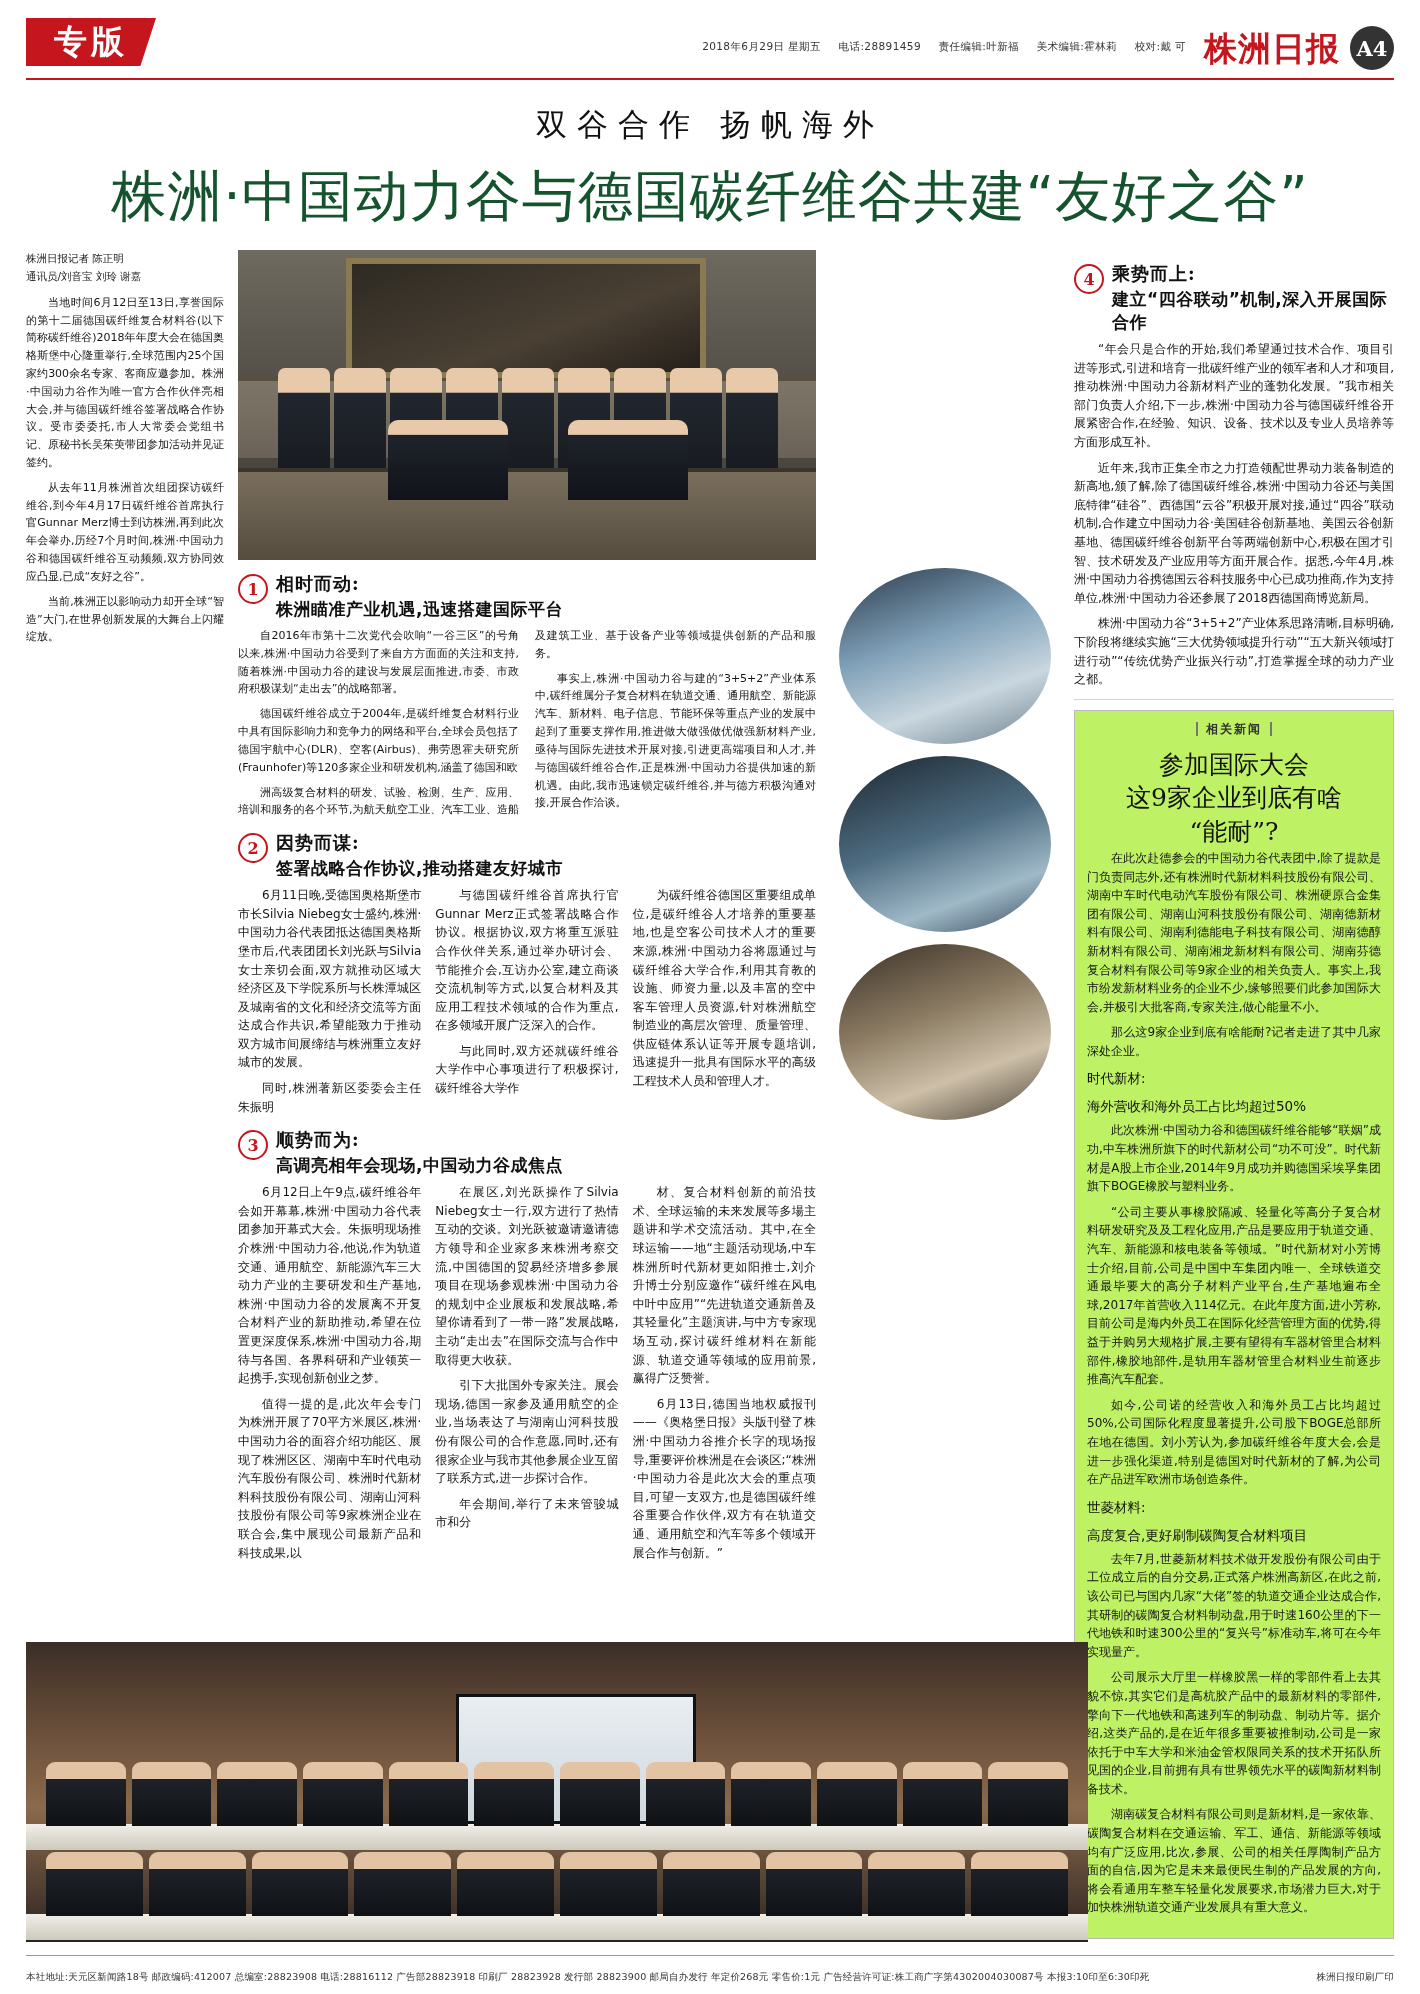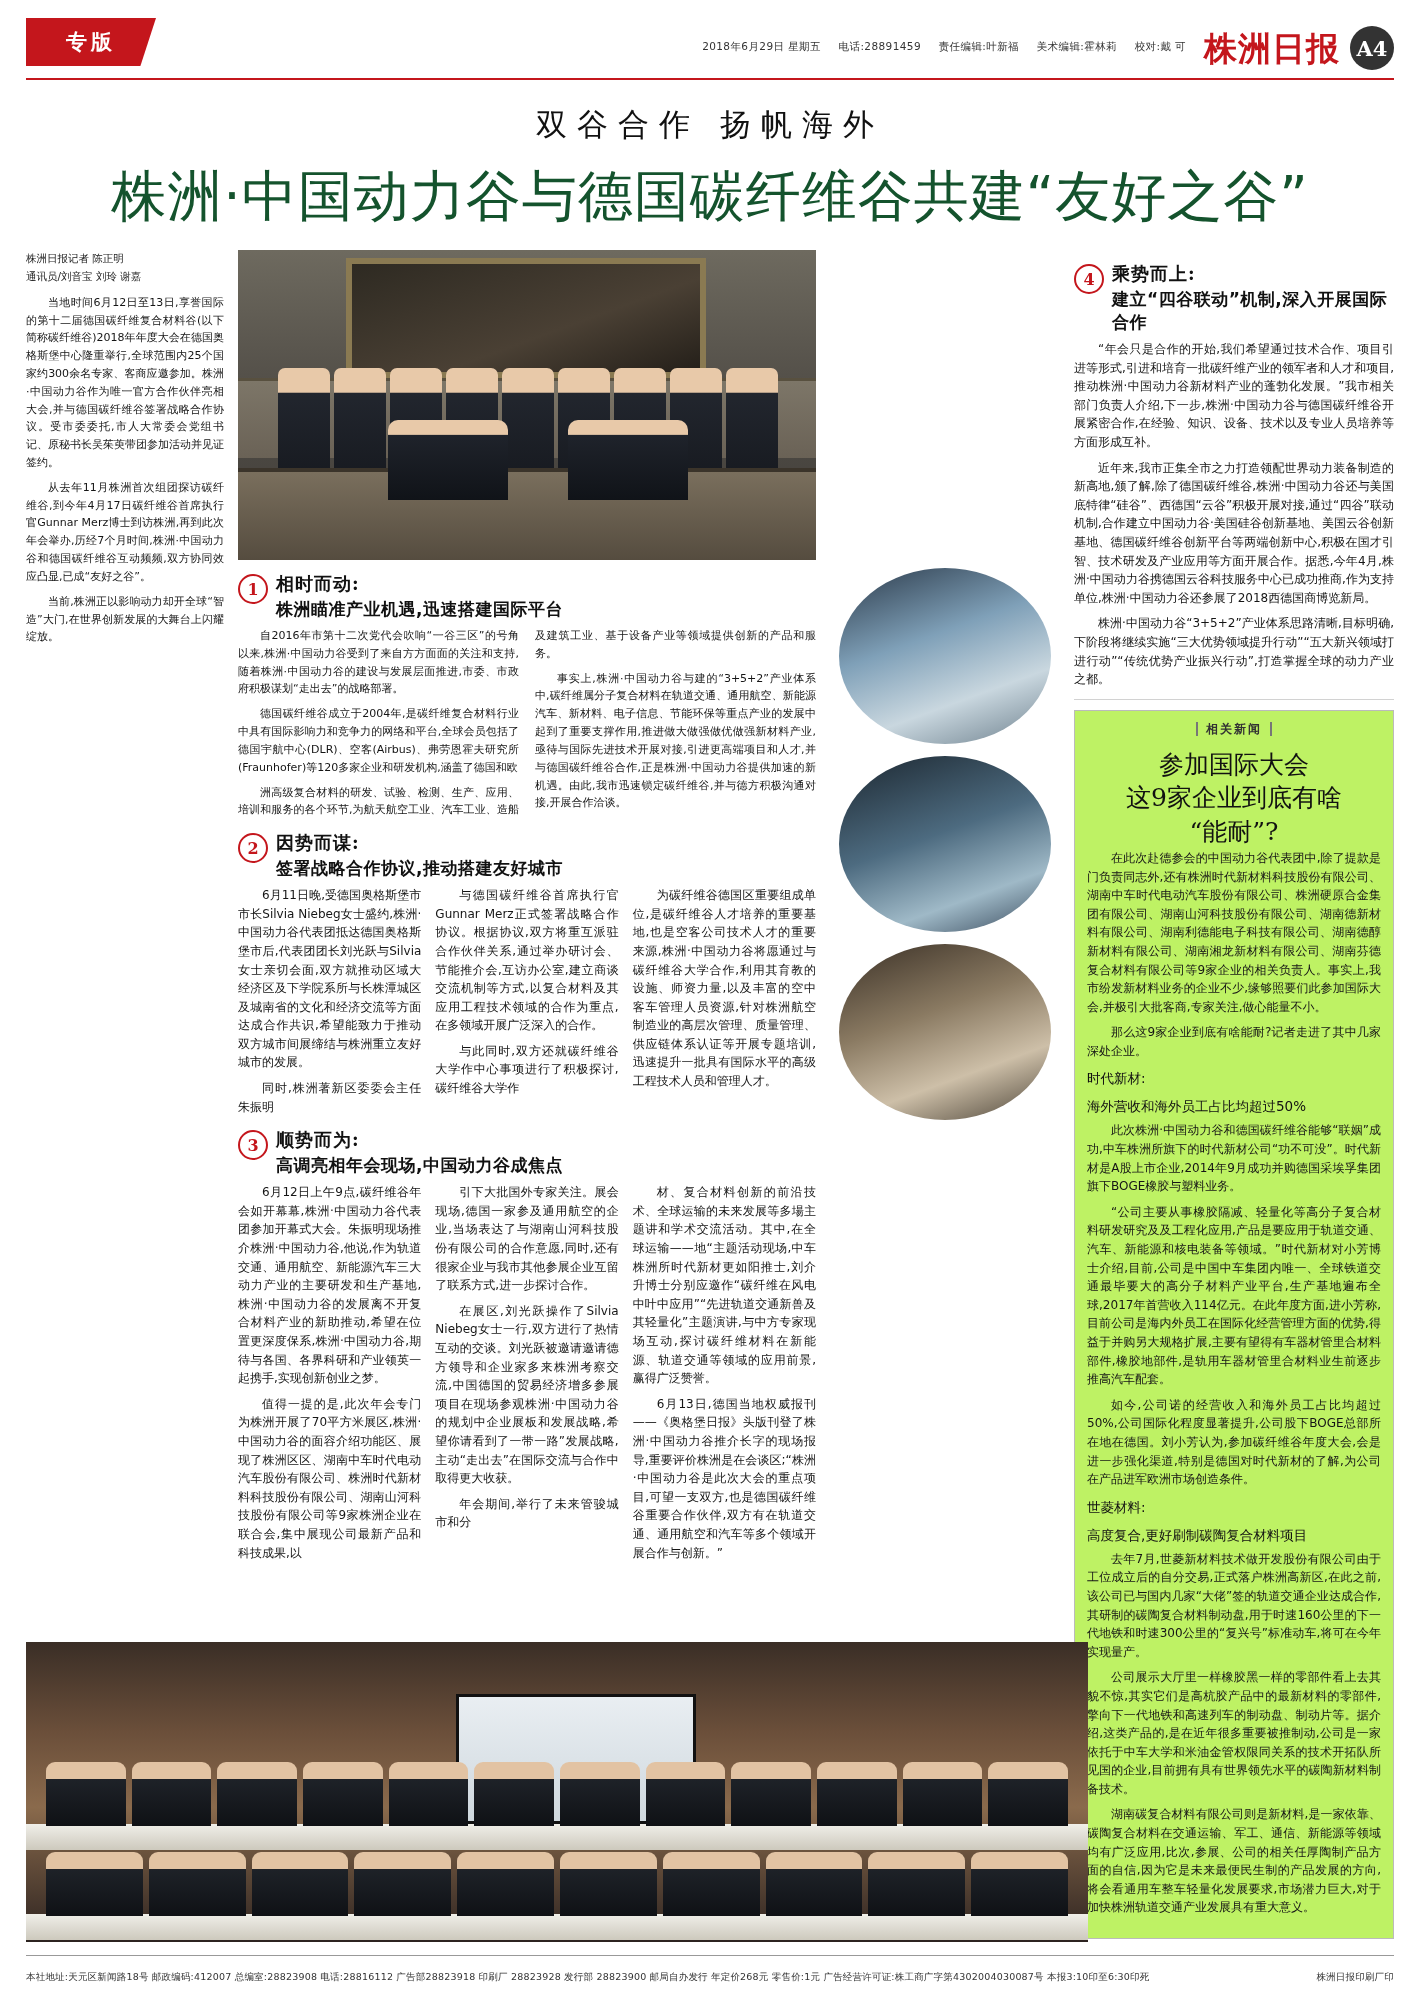--- a/index.html
+++ b/index.html
@@ -24,21 +24,21 @@
     height:62px;
     border-bottom:2px solid #c4161c;
     display:flex;
     align-items:flex-start;
   }
   .badge-zhuanban {
     width:130px; height:48px;
     background:#c4161c;
     color:#fff;
     display:flex; align-items:center; justify-content:center;
-    font-size:21px; font-weight:bold;
+    font-size:33px; font-weight:bold;
     letter-spacing:4px;
     position:relative;
     clip-path: polygon(0 0, 100% 0, 88% 100%, 0% 100%);
   }
   .masthead-meta {
     flex:1;
     text-align:right;
     font-size:10.5px;
     color:#333;
     padding-top:22px;
@@ -346,22 +346,22 @@
       <div class="sec">
         <div class="sec-num">3</div>
         <div class="sec-txt">
           <div class="sec-kicker">顺势而为:</div>
           <div class="sec-title">高调亮相年会现场,中国动力谷成焦点</div>
         </div>
       </div>
       <div class="three-col">
         <p class="body small">6月12日上午9点,碳纤维谷年会如开幕幕,株洲·中国动力谷代表团参加开幕式大会。朱振明现场推介株洲·中国动力谷,他说,作为轨道交通、通用航空、新能源汽车三大动力产业的主要研发和生产基地,株洲·中国动力谷的发展离不开复合材料产业的新助推动,希望在位置更深度保系,株洲·中国动力谷,期待与各国、各界科研和产业领英一起携手,实现创新创业之梦。</p>
         <p class="body small">值得一提的是,此次年会专门为株洲开展了70平方米展区,株洲·中国动力谷的面容介绍功能区、展现了株洲区区、湖南中车时代电动汽车股份有限公司、株洲时代新材料科技股份有限公司、湖南山河科技股份有限公司等9家株洲企业在联合会,集中展现公司最新产品和科技成果,以</p>
+        <p class="body small">在展区,刘光跃操作了Silvia Niebeg女士一行,双方进行了热情互动的交谈。刘光跃被邀请邀请德方领导和企业家多来株洲考察交流,中国德国的贸易经济增多参展项目在现场参观株洲·中国动力谷的规划中企业展板和发展战略,希望你请看到了一带一路”发展战略,主动“走出去”在国际交流与合作中取得更大收获。</p>
         <p class="body small">引下大批国外专家关注。展会现场,德国一家参及通用航空的企业,当场表达了与湖南山河科技股份有限公司的合作意愿,同时,还有很家企业与我市其他参展企业互留了联系方式,进一步探讨合作。</p>
-        <p class="body small">在展区,刘光跃操作了Silvia Niebeg女士一行,双方进行了热情互动的交谈。刘光跃被邀请邀请德方领导和企业家多来株洲考察交流,中国德国的贸易经济增多参展项目在现场参观株洲·中国动力谷的规划中企业展板和发展战略,希望你请看到了一带一路”发展战略,主动“走出去”在国际交流与合作中取得更大收获。</p>
         <p class="body small">年会期间,举行了未来管骏城市和分</p>
         <p class="body small">材、复合材料创新的前沿技术、全球运输的未来发展等多場主题讲和学术交流活动。其中,在全球运输——地“主题活动现场,中车株洲所时代新材更如阳推士,刘介升博士分别应邀作“碳纤维在风电中叶中应用”“先进轨道交通新兽及其轻量化”主题演讲,与中方专家现场互动,探讨碳纤维材料在新能源、轨道交通等领域的应用前景,赢得广泛赞誉。</p>
         <p class="body small">6月13日,德国当地权威报刊——《奥格堡日报》头版刊登了株洲·中国动力谷推介长字的现场报导,重要评价株洲是在会谈区;“株洲·中国动力谷是此次大会的重点项目,可望一支双方,也是德国碳纤维谷重要合作伙伴,双方有在轨道交通、通用航空和汽车等多个领域开展合作与创新。”</p>
       </div>
     </div>
 
     <div class="col-right">
       <div style="display:flex;gap:14px;">
 
         <div class="photo-stack">

